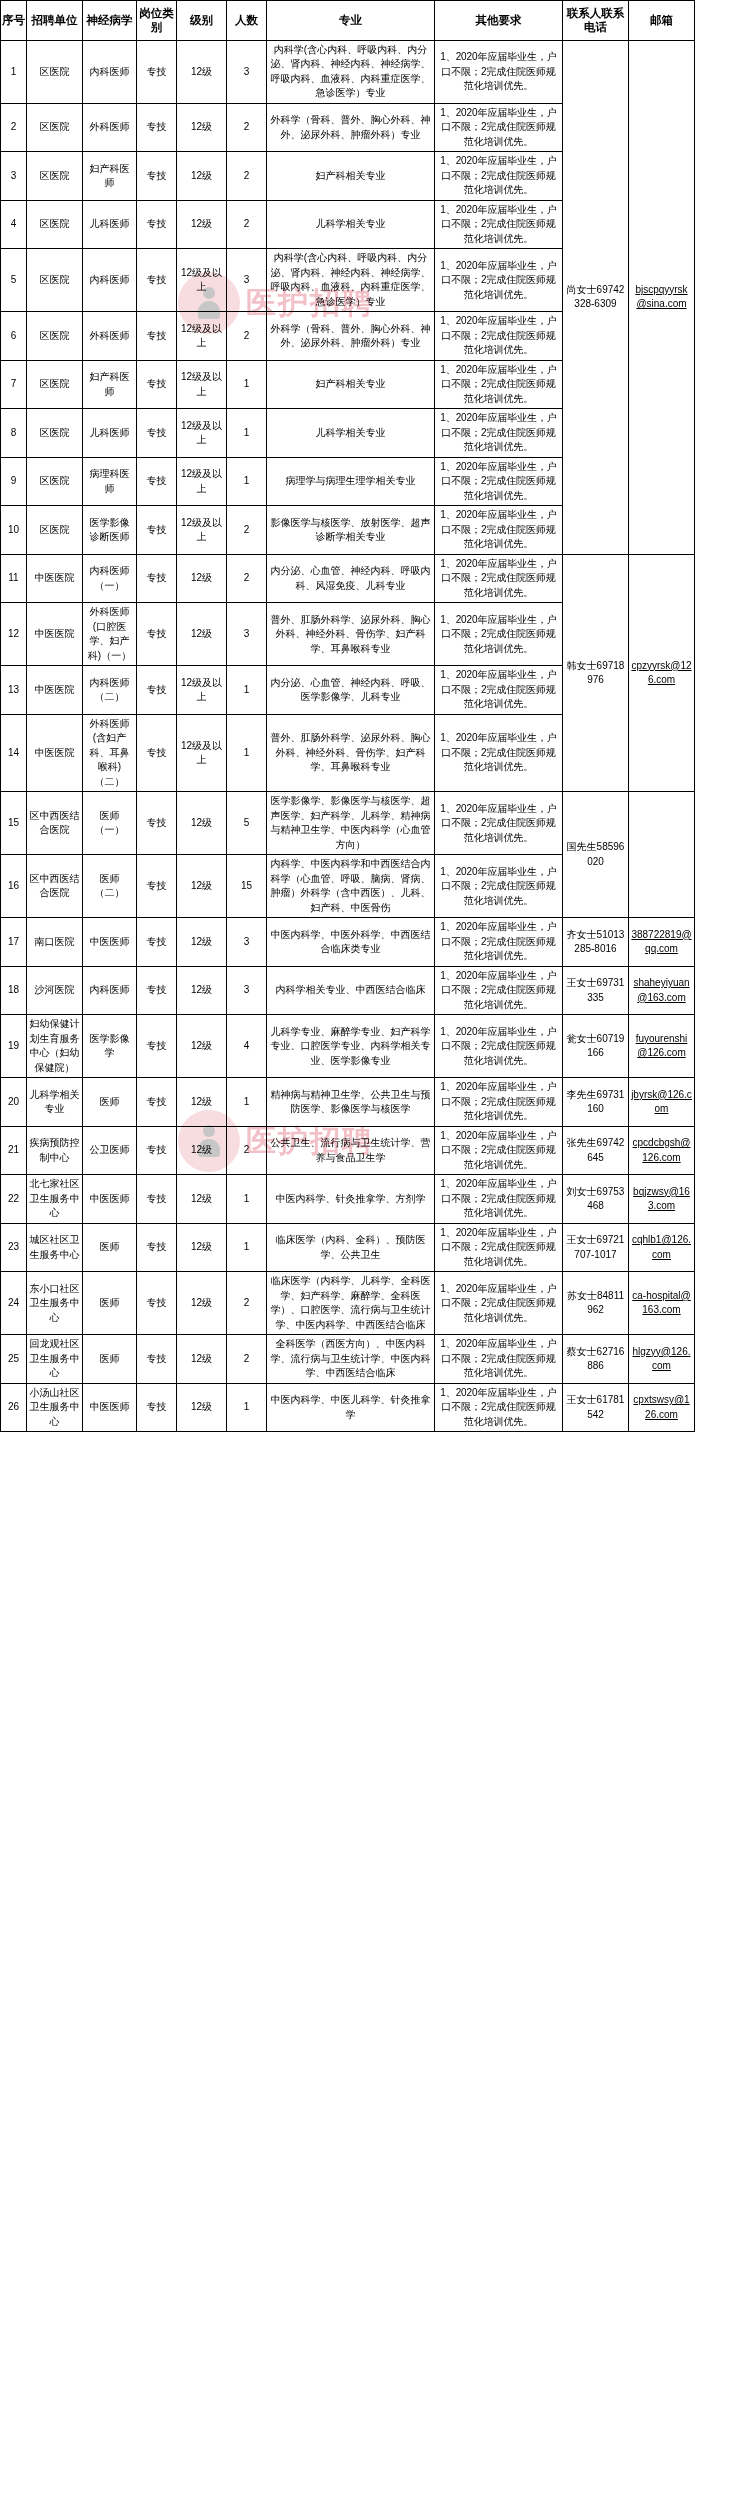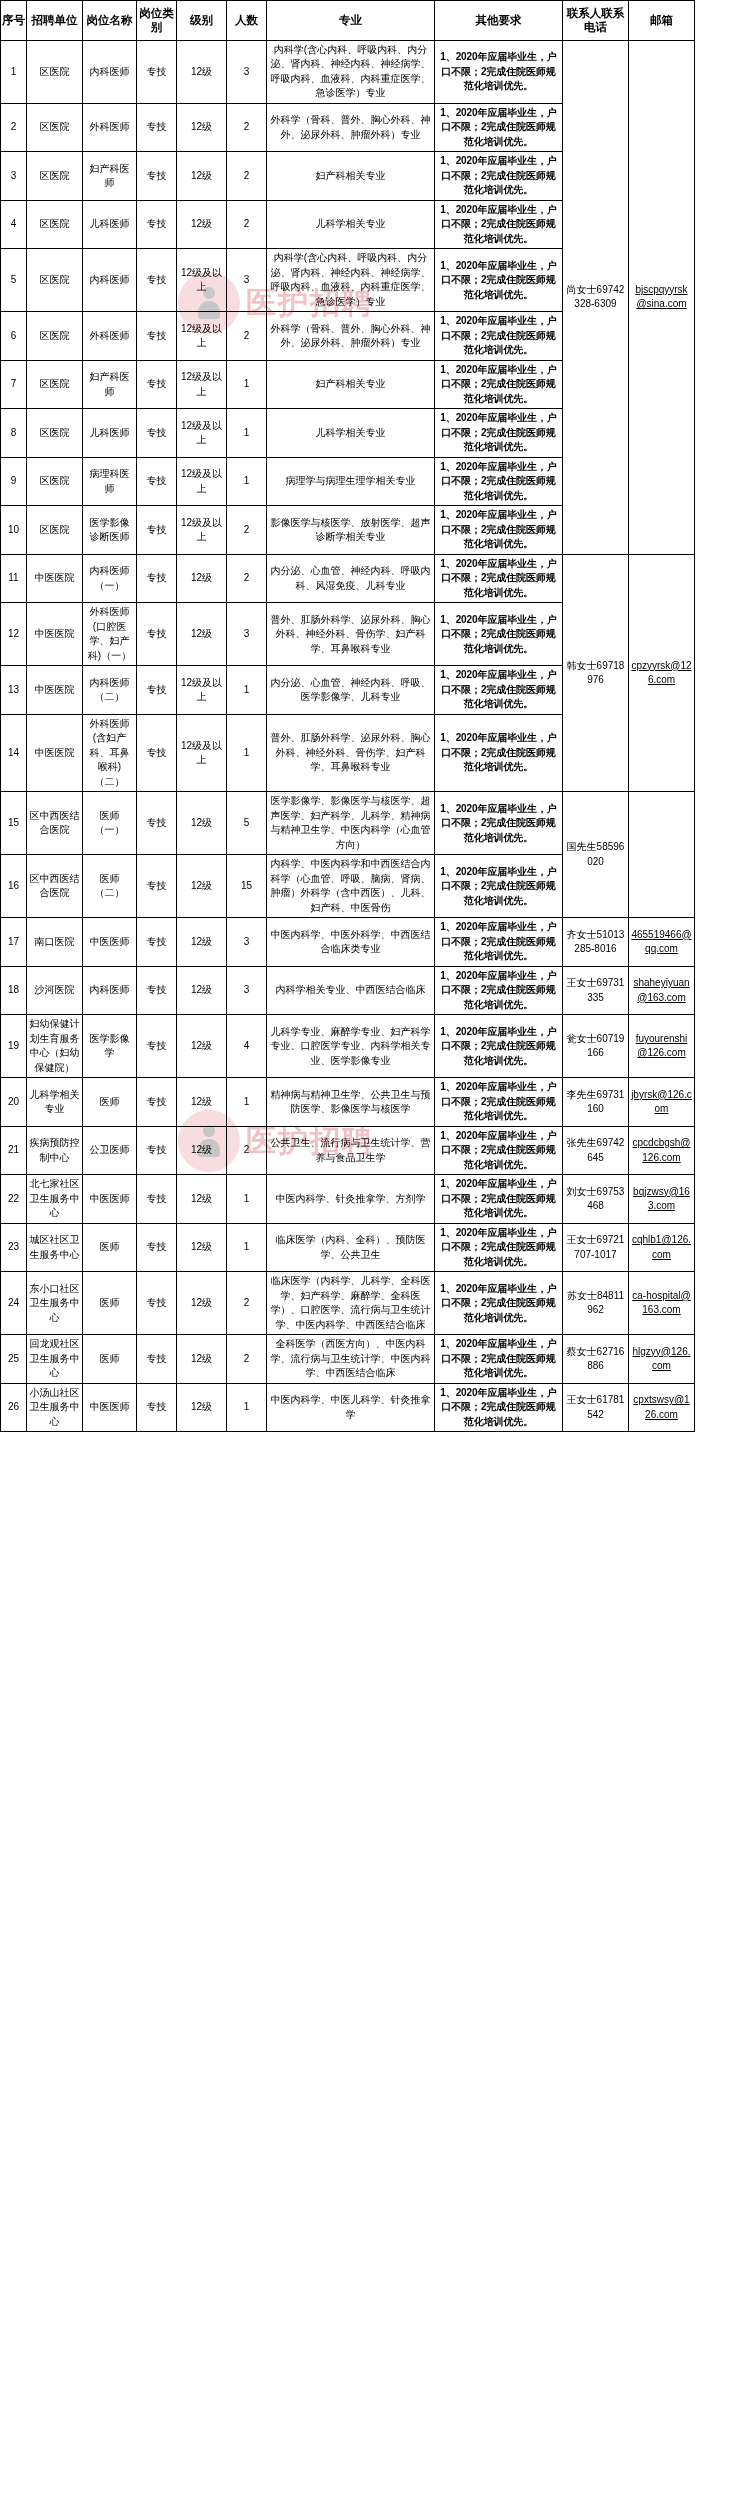--- a/index.html
+++ b/index.html
@@ -42,21 +42,21 @@
   col.c-post   { width: 54px; }
   col.c-type   { width: 40px; }
   col.c-level  { width: 50px; }
   col.c-count  { width: 40px; }
   col.c-major  { width: 168px; }
   col.c-req    { width: 128px; }
   col.c-contact{ width: 66px; }
   col.c-email  { width: 66px; }
 
   td.major, td.req { text-align: center; }
-  td.req { font-size: 9.5px; letter-spacing: -0.1px; font-weight: bold; }
+  td.req { font-size: 9.5px; letter-spacing: -0.1px; }
   td.contact { font-size: 10px; }
   td.email {
     font-size: 10px;
     text-decoration: underline;
     color: #000000;
     word-break: break-all;
   }
   
   .watermark {
     position: absolute;
@@ -139,21 +139,21 @@
         <col class="c-count">
         <col class="c-major">
         <col class="c-req">
       <col class="c-contact">
         <col class="c-email">
     </colgroup>
     <thead>
       <tr>
         <th>序号</th>
         <th>招聘单位</th>
-        <th>岗位名称</th>
+        <th>神经病学</th>
         <th>岗位类别</th>
         <th>级别</th>
         <th>人数</th>
         <th>专业</th>
         <th>其他要求</th>
         <th>联系人联系电话</th>
         <th>邮箱</th>
       </tr>
     </thead>
     <tbody id="tbody">
@@ -326,21 +326,21 @@
         <tr>
           <td>17</td>
           <td>南口医院</td>
           <td>中医医师</td>
           <td>专技</td>
           <td>12级</td>
           <td>3</td>
           <td class="major">中医内科学、中医外科学、中西医结合临床类专业</td>
           <td class="req">1、2020年应届毕业生，户口不限；2完成住院医师规范化培训优先。</td>
           <td class="contact" rowspan="1">齐女士51013285-8016</td>
-          <td class="email" rowspan="1">465519466@qq.com</td>
+          <td class="email" rowspan="1">388722819@qq.com</td>
         </tr>
         <tr>
           <td>18</td>
           <td>沙河医院</td>
           <td>内科医师</td>
           <td>专技</td>
           <td>12级</td>
           <td>3</td>
           <td class="major">内科学相关专业、中西医结合临床</td>
           <td class="req">1、2020年应届毕业生，户口不限；2完成住院医师规范化培训优先。</td>

